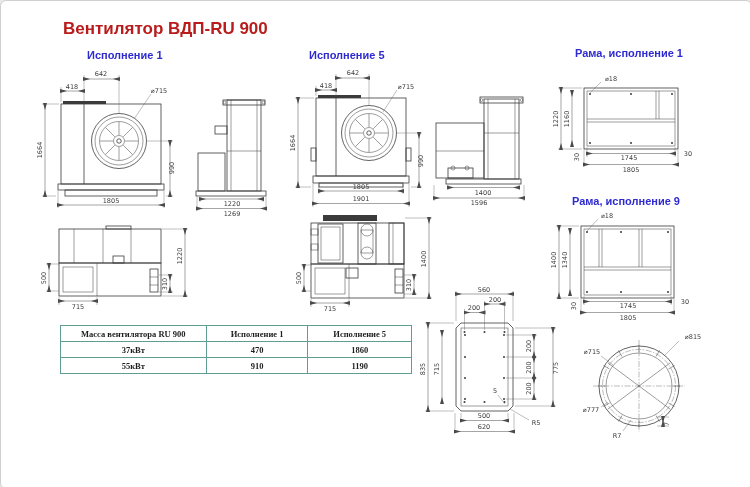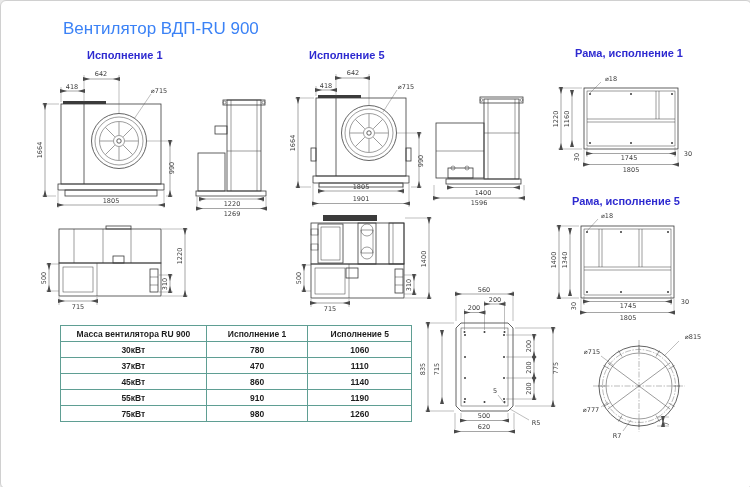--- a/index.html
+++ b/index.html
@@ -1,44 +1,44 @@
 <!DOCTYPE html>
 <html><head>
 <meta charset="utf-8">
 <style>
   html,body{margin:0;padding:0;background:#e9e9e9;}
   #canvas{position:relative;width:750px;height:487px;background:#fff;border:1px solid #d0d0d0;
           border-radius:6px;overflow:hidden;font-family:"Liberation Sans",sans-serif;}
-  .title{position:absolute;left:62px;top:18px;font-size:17px;font-weight:normal;color:#3b82f6;}
+  .title{position:absolute;left:62px;top:18px;font-size:17px;font-weight:bold;color:#b91c1c;}
   .sec{position:absolute;font-size:11px;font-weight:bold;color:#2e2ad0;white-space:nowrap;}
   #svgdraw{position:absolute;left:0;top:0;}
   .ln{stroke:#3b3b3b;stroke-width:.8;fill:none;}
   .lnt{stroke:#3b3b3b;stroke-width:.5;fill:none;}
   .lnf{fill:#3b3b3b;stroke:none;}
   .ext{stroke:#5a5a5a;stroke-width:.4;}
   .dim{stroke:#4a4a4a;stroke-width:.5;}
   .cl{stroke:#6a6a6a;stroke-width:.45;stroke-dasharray:6 1.5 1.5 1.5;}
   .dt{font-family:"DejaVu Sans",sans-serif;font-size:6.5px;fill:#3a3a3a;}
   .dot{fill:#3b3b3b;}
   
   .masstab{position:absolute;left:59px;top:324px;width:352px;border-collapse:collapse;
            font-size:8.5px;font-weight:bold;color:#1d1d1d;text-align:center;}
   .masstab td{border:1px solid #5f9e93;height:15px;padding:0 2px;}
-  .masstab{border:1px solid #5f9e93;}
+  .masstab{border:1px solid #5f9e93;font-family:Liberation Serif, serif;}
 </style>
 </head>
 <body>
 
 <div id="canvas">
 
   <div class="title">Вентилятор ВДП-RU 900</div>
   <div class="sec" style="left:86px;top:48px;">Исполнение 1</div>
   <div class="sec" style="left:308px;top:48px;">Исполнение 5</div>
   <div class="sec" style="left:574px;top:46px;">Рама, исполнение 1</div>
-  <div class="sec" style="left:571px;top:194px;">Рама, исполнение 5</div>
+  <div class="sec" style="left:571px;top:194px;">Рама, исполнение 9</div>
 
   <svg id="svgdraw" width="750" height="487" viewBox="0 0 750 487">
     <defs>
       <marker id="ar" markerWidth="7" markerHeight="6" refX="6" refY="3" orient="auto-start-reverse" markerUnits="userSpaceOnUse">
         <path d="M0,3 L7,1 L7,5 z" fill="#4a4a4a"></path>
       </marker>
     </defs>
 
     <g>
       <rect class="ln" x="60" y="103" width="100" height="80"></rect>
@@ -436,40 +436,25 @@
         <col style="width:29%">
         <col style="width:29.5%">
       </colgroup>
     <tbody>
         <tr>
       <td>Масса вентилятора RU 900</td>
       <td>Исполнение 1</td>
       <td>Исполнение 5</td>
     </tr>
     <tr>
-      <td>30кВт</td>
-      <td>780</td>
-      <td>1060</td>
-    </tr>
-    <tr>
       <td>37кВт</td>
       <td>470</td>
-      <td>1110</td>
-    </tr>
-    <tr>
-      <td>45кВт</td>
-      <td>860</td>
-      <td>1140</td>
+      <td>1860</td>
     </tr>
     <tr>
       <td>55кВт</td>
       <td>910</td>
       <td>1190</td>
     </tr>
-    <tr>
-      <td>75кВт</td>
-      <td>980</td>
-      <td>1260</td>
-    </tr>
   </tbody>
     </table>
 
 </div>
 
 </body></html>

